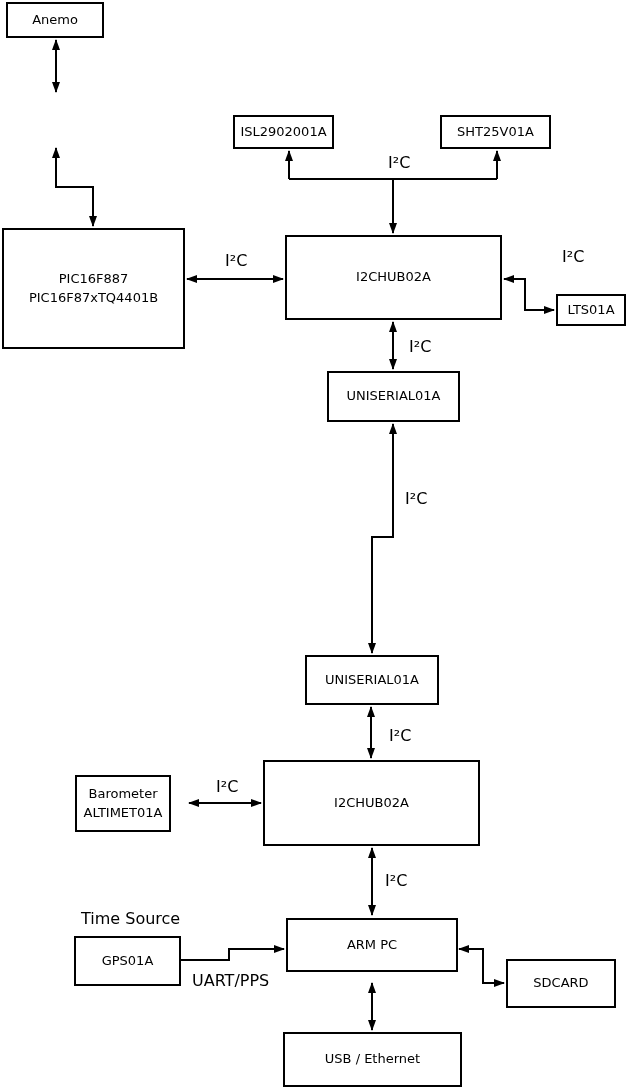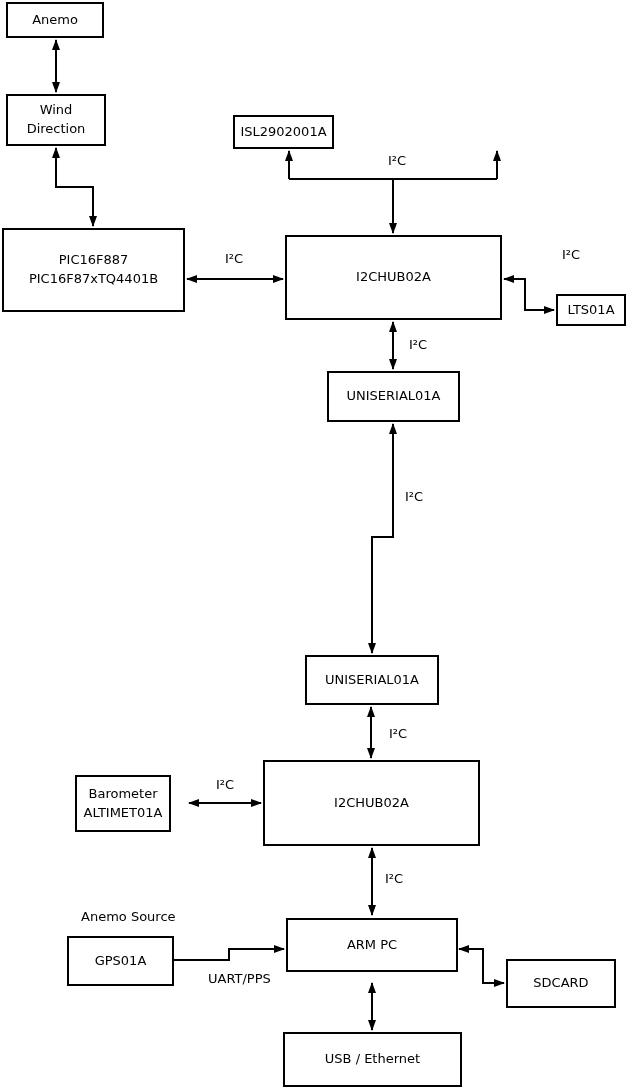--- a/index.html
+++ b/index.html
@@ -39,21 +39,21 @@
     justify-content: center;
     text-align: center;
   }
   .box-label {
     font-size: 13px;
     line-height: 1.45;
     white-space: pre-line;
   }
   .edge-label {
     position: absolute;
-    font-size: 13px;
+    font-size: 16px;
     line-height: 1.2;
     white-space: nowrap;
   }
 </style>
 </head>
 <body>
 
 <div class="canvas">
 
   <svg class="connectors">
@@ -90,34 +90,33 @@
 
     <polyline points="459,949 483,949 483,983 504,983" marker-start="url(#arrow)" marker-end="url(#arrow)"></polyline>
 
     <line x1="372" y1="983" x2="372" y2="1030" marker-start="url(#arrow)" marker-end="url(#arrow)"></line>
   </svg>
 
   <div class="box" style="left:6px;top:2px;width:98px;height:36px">
     <span class="box-label">Anemo</span>
   </div>
 
-  <div class="box" style="left:6px;top:94px;width:100px;height:52px">
-    <span class="box-label">Wind
-Direction</span>
-  </div>
 
-  <div class="box" style="left:2px;top:228px;width:183px;height:84px">
+  <div class="box" style="left:2px;top:228px;width:183px;height:121px">
     <span class="box-label">PIC16F887
 PIC16F87xTQ4401B</span>
   </div>
 
   <div class="box" style="left:233px;top:115px;width:101px;height:34px">
     <span class="box-label">ISL2902001A</span>
   </div>
 
+  <div class="box" style="left:440px;top:115px;width:111px;height:34px">
+    <span class="box-label">SHT25V01A</span>
+  </div>
 
   <div class="box" style="left:285px;top:235px;width:217px;height:85px">
     <span class="box-label">I2CHUB02A</span>
   </div>
 
   <div class="box" style="left:556px;top:294px;width:70px;height:32px">
     <span class="box-label">LTS01A</span>
   </div>
 
   <div class="box" style="left:327px;top:371px;width:133px;height:51px">
@@ -130,21 +129,21 @@
 
   <div class="box" style="left:75px;top:775px;width:96px;height:57px">
     <span class="box-label">Barometer
 ALTIMET01A</span>
   </div>
 
   <div class="box" style="left:263px;top:760px;width:217px;height:86px">
     <span class="box-label">I2CHUB02A</span>
   </div>
 
-  <div class="box" style="left:67px;top:936px;width:107px;height:50px">
+  <div class="box" style="left:74px;top:936px;width:107px;height:50px">
     <span class="box-label">GPS01A</span>
   </div>
 
   <div class="box" style="left:286px;top:918px;width:172px;height:54px">
     <span class="box-label">ARM PC</span>
   </div>
 
   <div class="box" style="left:283px;top:1032px;width:179px;height:55px">
     <span class="box-label">USB / Ethernet</span>
   </div>
@@ -162,17 +161,17 @@
   <div class="edge-label" style="left:409px;top:337px">I²C</div>
 
   <div class="edge-label" style="left:405px;top:489px">I²C</div>
 
   <div class="edge-label" style="left:389px;top:726px">I²C</div>
 
   <div class="edge-label" style="left:216px;top:777px">I²C</div>
 
   <div class="edge-label" style="left:385px;top:871px">I²C</div>
 
-  <div class="edge-label" style="left:81px;top:909px">Anemo Source</div>
+  <div class="edge-label" style="left:81px;top:909px">Time Source</div>
 
-  <div class="edge-label" style="left:208px;top:971px">UART/PPS</div>
+  <div class="edge-label" style="left:192px;top:971px">UART/PPS</div>
 
 </div>
 
 </body></html>

